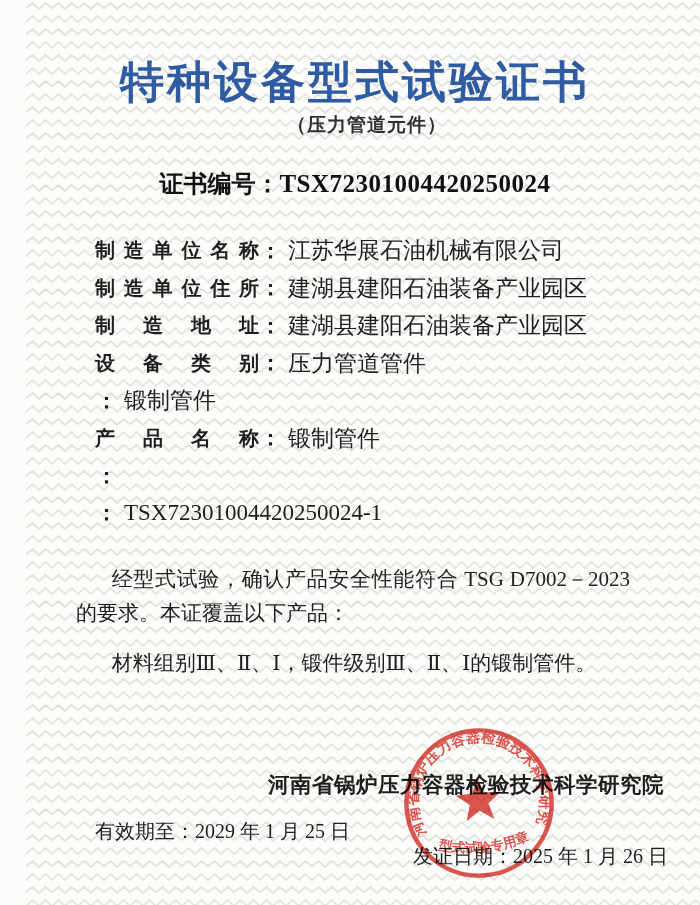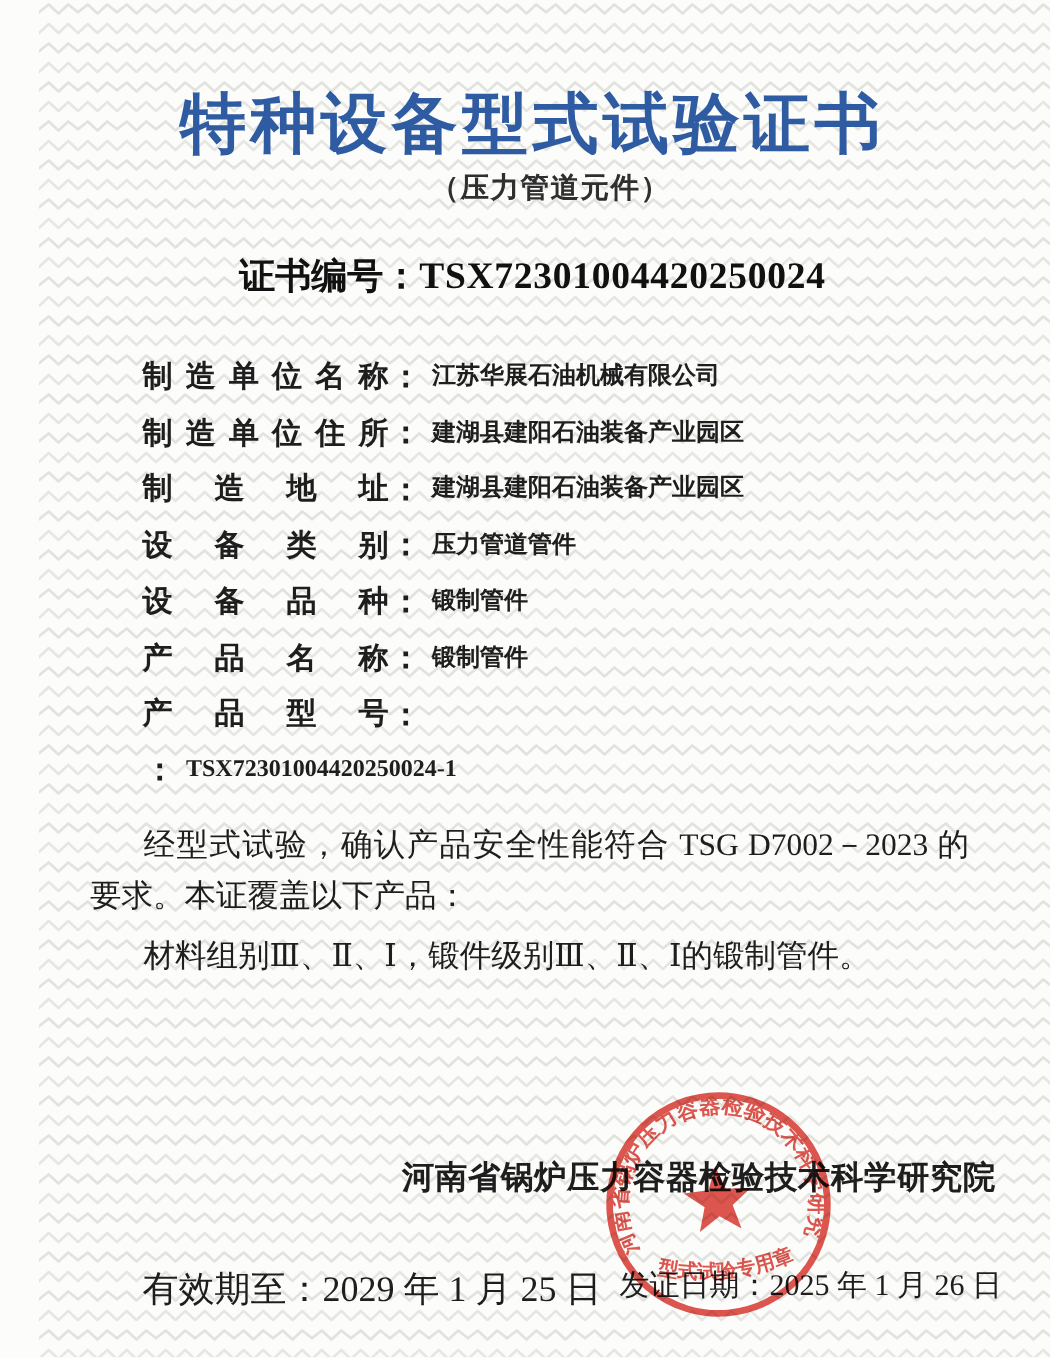--- a/index.html
+++ b/index.html
@@ -44,38 +44,38 @@
     font-size:21px;
     white-space:nowrap;
   }
   .flabel{font-weight:bold;display:flex;align-items:center;}
   .jlabel{
     display:inline-block;width:164px;
     font-size:20px;
     text-align:justify;text-align-last:justify;
   }
   .colon{font-weight:bold;margin-left:1px;}
-  .fvalue{margin-left:7px;font-size:16px;font-weight:bold;}
+  .fvalue{margin-left:7px;font-size:23px;}
 
   .statement{
     top:546px;left:60px;width:586px;
     font-size:21px;line-height:34px;
     text-align:justify;
   }
-  .statement p{margin:0;text-indent:1.7em;}
+  .statement p{margin:16px;text-indent:1.7em;}
   .statement p + p{margin-top:6px;}
 
   .issuer{
     top:770px;right:46px;
     font-size:21.5px;font-weight:bold;
     white-space:nowrap;
     letter-spacing:0.5px;
   }
 
-  .footer-left{top:843px;left:95px;font-size:24px;white-space:nowrap;}
+  .footer-left{top:818px;left:95px;font-size:20px;white-space:nowrap;}
   .footer-right{top:843px;left:413px;font-size:20px;white-space:nowrap;}
 
   .stamp{
     top:724px;left:400px;width:158px;height:158px;
     z-index:3;
     transform:rotate(-5deg);
     mix-blend-mode:multiply;
     opacity:0.93;
   }
   .stamp text{font-family:"Liberation Serif","DejaVu Serif",serif;font-weight:bold;}
@@ -126,35 +126,33 @@
     </div>
     <div class="field-row">
       <span class="flabel">
           <span class="jlabel">设备类别</span>
           <span class="colon">：</span>
         </span>
       <span class="fvalue">压力管道管件</span>
     </div>
     <div class="field-row">
       <span class="flabel">
-          <span class="jlabel">设备品种</span>
           <span class="colon">：</span>
         </span>
       <span class="fvalue">锻制管件</span>
     </div>
     <div class="field-row">
       <span class="flabel">
           <span class="jlabel">产品名称</span>
           <span class="colon">：</span>
         </span>
       <span class="fvalue">锻制管件</span>
     </div>
     <div class="field-row">
       <span class="flabel">
-          <span class="jlabel">产品型号</span>
           <span class="colon">：</span>
         </span>
     </div>
     <div class="field-row">
       <span class="flabel">
           <span class="colon">：</span>
         </span>
       <span class="fvalue">TSX72301004420250024-1</span>
     </div>
   </div>

